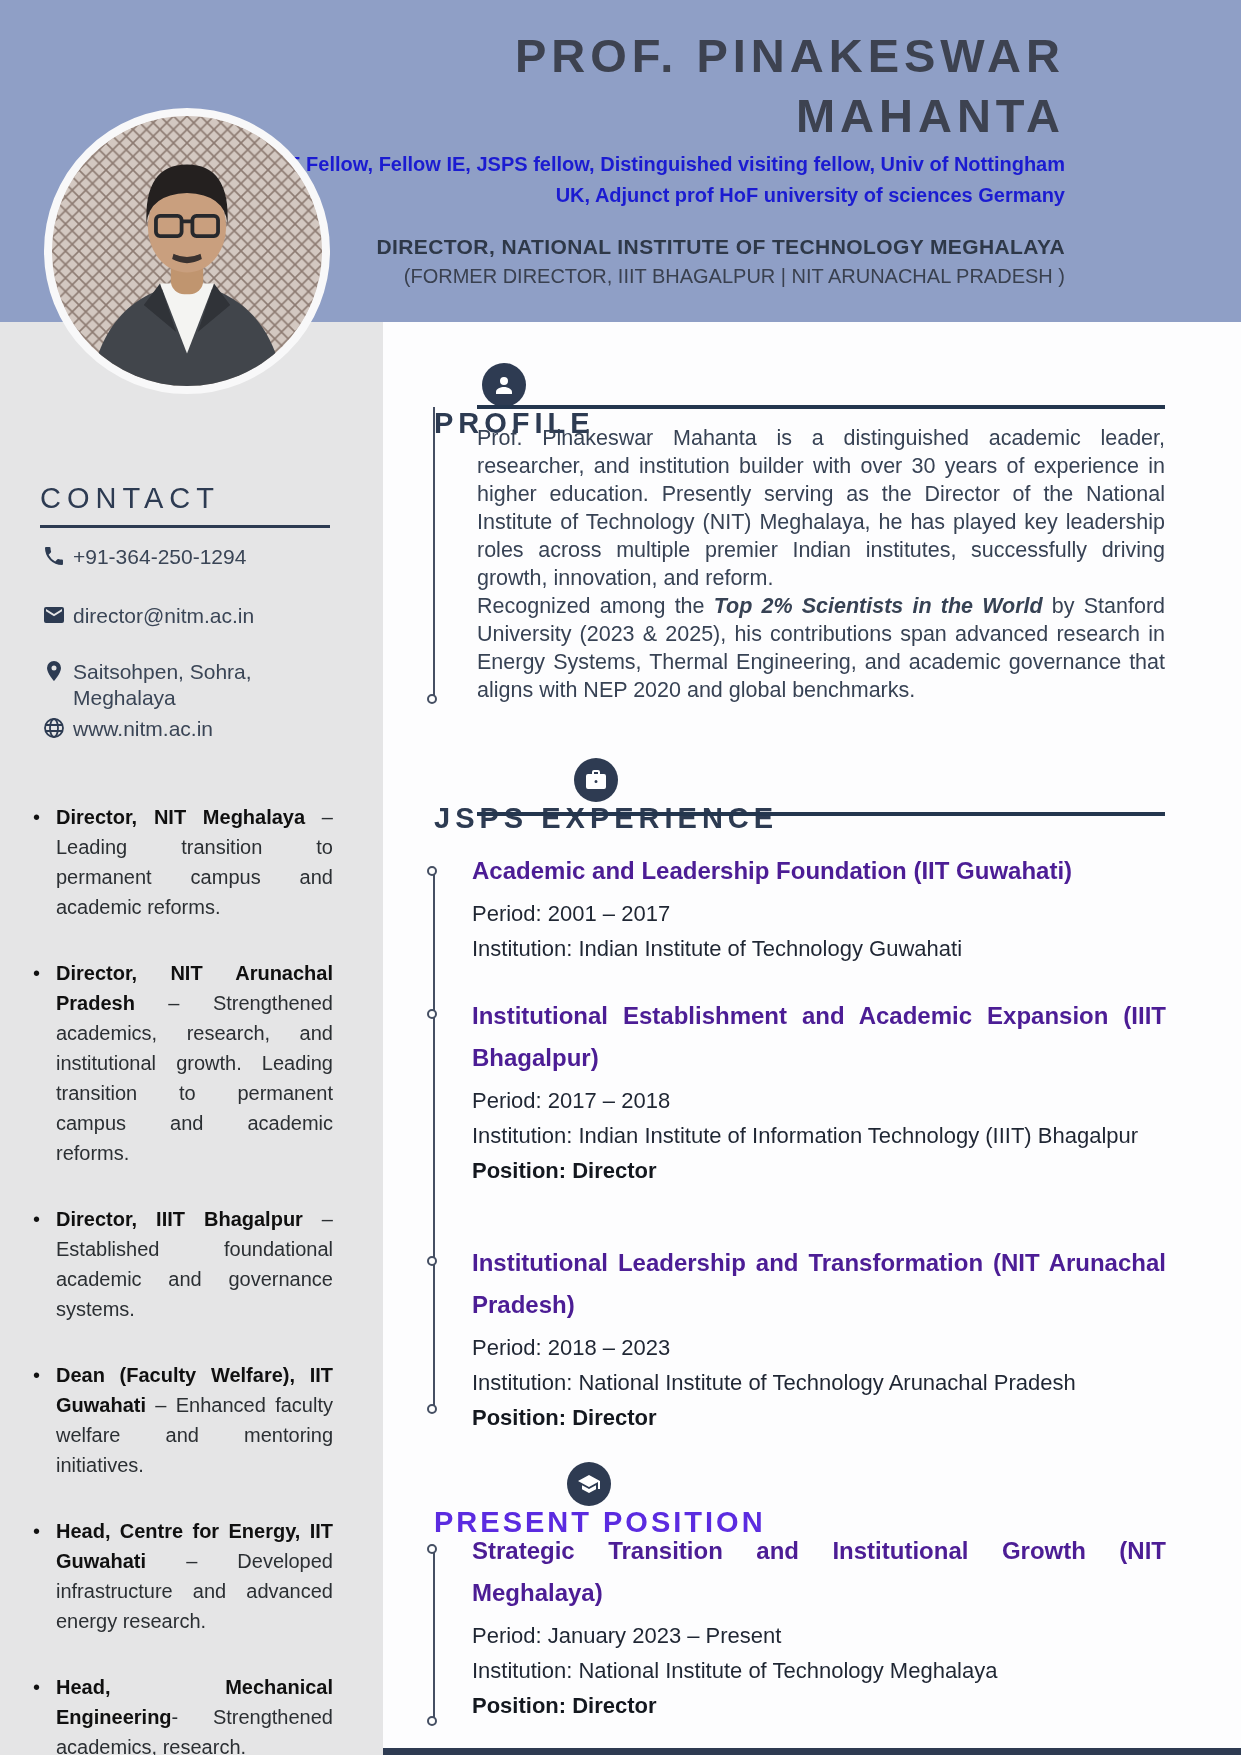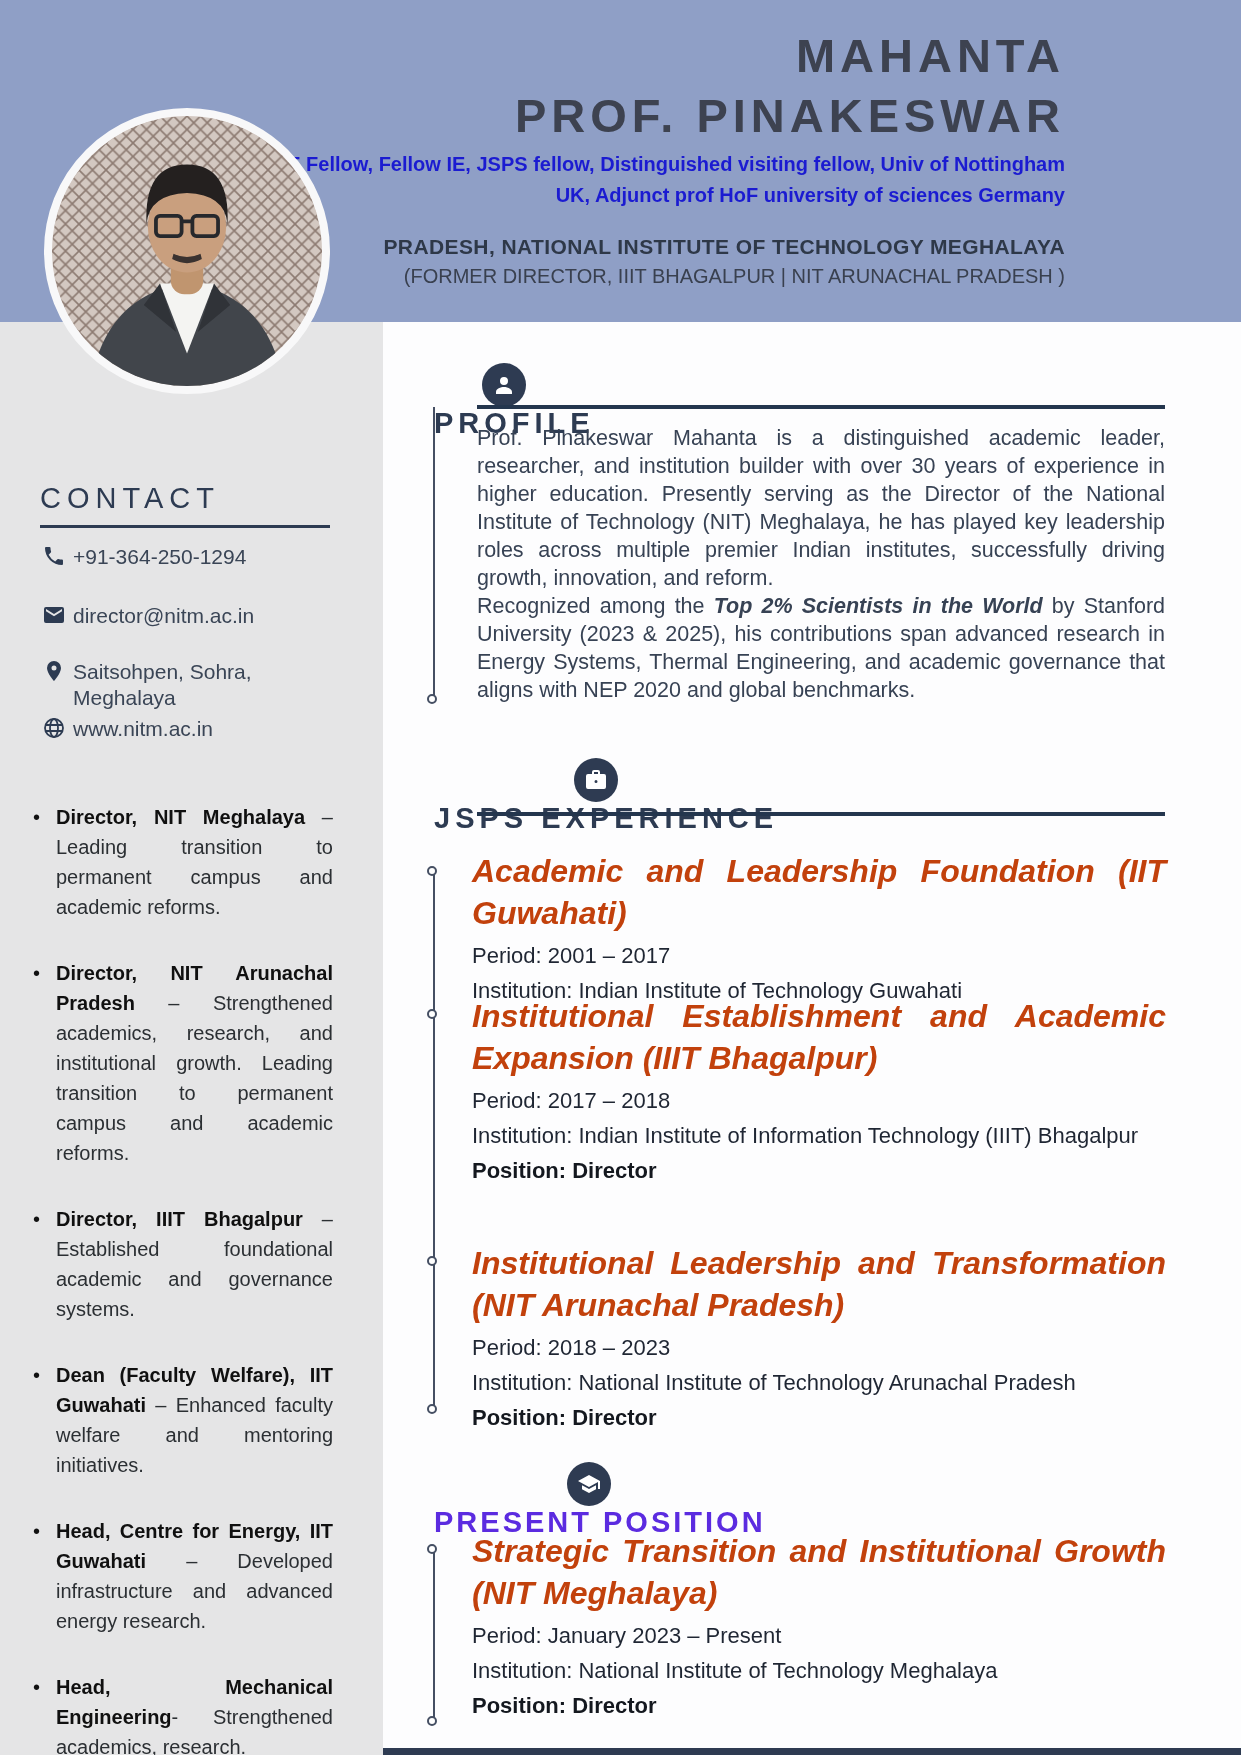--- a/index.html
+++ b/index.html
@@ -47,45 +47,45 @@
   .sec-icon svg { width:24px; height:24px; }
   .sec-title { margin-left:21px; font-size:29px; font-weight:bold; color:#2d3b52; letter-spacing:5px; }
   .sec-title.purple { color:#5b2be0; letter-spacing:3px; }
   .sec-underline { position:absolute; left:477px; width:688px; height:4px; background:#24364e; }
 
   .profile-body { position:absolute; left:477px; top:424px; width:688px; font-size:21.5px;
     line-height:28px; color:#374254; text-align:justify; }
   .profile-body .hl { font-weight:bold; font-style:italic; }
 
   .entry { position:absolute; left:472px; width:694px; }
-  .entry-title { font-size:32px; font-weight:bold; color:#c2410c; line-height:42px; text-align:justify;
-    margin-bottom:4px;font-style:italic; }
+  .entry-title { font-size:24px; font-weight:bold; color:#4c1d95; line-height:42px; text-align:justify;
+    margin-bottom:4px; }
   .entry-line { font-size:22px; color:#1f2633; line-height:35px; text-align:justify; }
   .entry-line.bold { font-weight:bold; color:#14181f; }
 
   
   .tl-line { position:absolute; left:433px; width:2px; background:#454f63; }
   .tl-dot { position:absolute; left:427px; width:10px; height:10px; border:2px solid #454f63;
     border-radius:50%; background:#fff; z-index:2; }
 
   .bottom-bar { position:absolute; left:383px; top:1748px; width:858px; height:7px; background:#2e3b52; }
 </style>
 </head>
 <body>
 
 <div class="page">
 
   <div class="header-band"></div>
 
   <div class="header-text">
+    <div class="name-line">PROF. PINAKESWAR</div>
     <div class="name-line">MAHANTA</div>
-    <div class="name-line">PROF. PINAKESWAR</div>
     <div class="fellow-line">IEEE Fellow, Fellow IE, JSPS fellow, Distinguished visiting fellow,  Univ of Nottingham</div>
     <div class="fellow-line" style="margin-top:0;">UK, Adjunct prof HoF university of sciences Germany</div>
-    <div class="director-line">PRADESH, NATIONAL INSTITUTE OF TECHNOLOGY MEGHALAYA</div>
+    <div class="director-line">DIRECTOR, NATIONAL INSTITUTE OF TECHNOLOGY MEGHALAYA</div>
     <div class="former-line">(FORMER DIRECTOR, IIIT BHAGALPUR | NIT ARUNACHAL PRADESH )</div>
   </div>
 
   <div class="sidebar">
     <div class="contact-heading">CONTACT</div>
     <div class="contact-underline"></div>
 
     <div class="contact-row row-phone">
       <span class="cicon">
         <svg viewBox="0 0 24 24">

